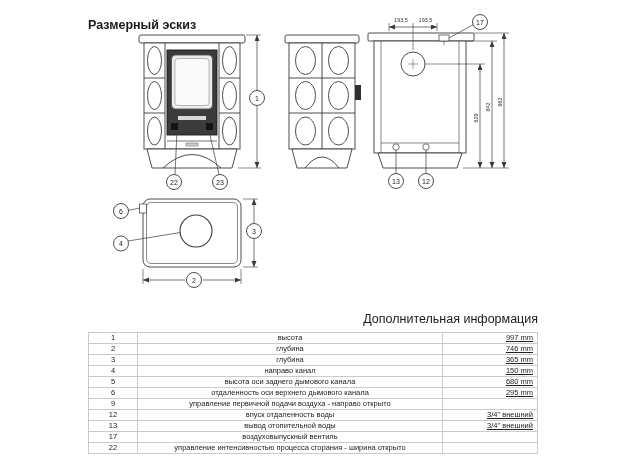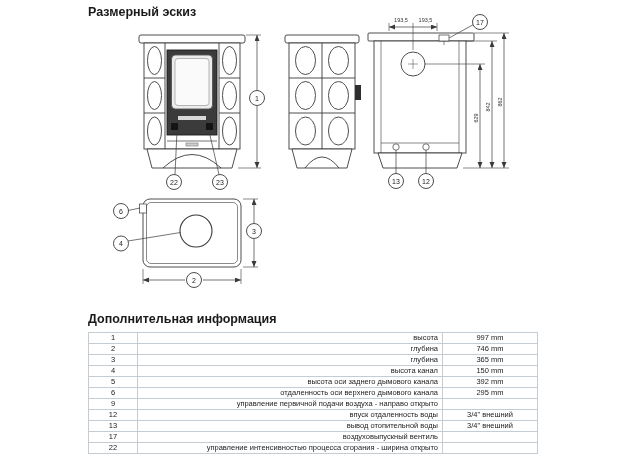--- a/index.html
+++ b/index.html
@@ -1,30 +1,30 @@
 <!DOCTYPE html>
 <html><head>
 <meta charset="utf-8">
 <style>
   html,body{margin:0;padding:0;background:#fff;}
   #page{position:relative;width:624px;height:460px;background:#fff;overflow:hidden;
         font-family:"Liberation Sans",sans-serif;color:#1a1a1a;}
-  .h-title{position:absolute;left:88px;top:5px;font-size:12.5px;font-weight:bold;}
+  .h-title{position:absolute;left:88px;top:18px;font-size:12.5px;font-weight:bold;}
   #sketch-svg{position:absolute;left:0;top:0;}
   svg text{font-family:"Liberation Sans",sans-serif;fill:#222;}
   .callout-text{font-size:7px;}
   .dim-text{font-size:5.5px;fill:#333;}
   .info{position:absolute;left:88px;top:312px;width:450px;}
-  .info .h2{font-size:12.5px;font-weight:bold;margin:0 0 6px 0;}
+  .info .h2{font-size:12.5px;font-weight:normal;margin:0 0 6px 0;text-align:right;}
   table.spec{width:100%;border-collapse:collapse;font-size:7.5px;color:#222;table-layout:fixed;}
   table.spec td{border:1px solid #c4cdd4;padding:0 4px;height:10px;line-height:10px;
                 white-space:nowrap;overflow:hidden;}
   td.c-num{width:40px;text-align:center;}
-  td.c-desc{text-align:right;}
-  td.c-val{width:86px;text-align:center;}
+  td.c-desc{text-align:center;}
+  td.c-val{width:86px;text-align:right;text-decoration:underline;}
 </style>
 </head>
 <body>
 
 <div id="page">
 
   <div class="h-title">Размерный эскиз</div>
 
   <svg id="sketch-svg" width="624" height="308" viewBox="0 0 624 308">
     <defs>
@@ -197,27 +197,27 @@
           <td class="c-desc">глубина</td>
           <td class="c-val">746 mm</td>
         </tr>
         <tr>
           <td class="c-num">3</td>
           <td class="c-desc">глубина</td>
           <td class="c-val">365 mm</td>
         </tr>
         <tr>
           <td class="c-num">4</td>
-          <td class="c-desc">высота канал</td>
+          <td class="c-desc">направо канал</td>
           <td class="c-val">150 mm</td>
         </tr>
         <tr>
           <td class="c-num">5</td>
           <td class="c-desc">высота оси заднего дымового канала</td>
-          <td class="c-val">392 mm</td>
+          <td class="c-val">680 mm</td>
         </tr>
         <tr>
           <td class="c-num">6</td>
           <td class="c-desc">отдаленность оси верхнего дымового канала</td>
           <td class="c-val">295 mm</td>
         </tr>
         <tr>
           <td class="c-num">9</td>
           <td class="c-desc">управление первичной подачи воздуха - направо открыто</td>
           <td class="c-val"></td>

